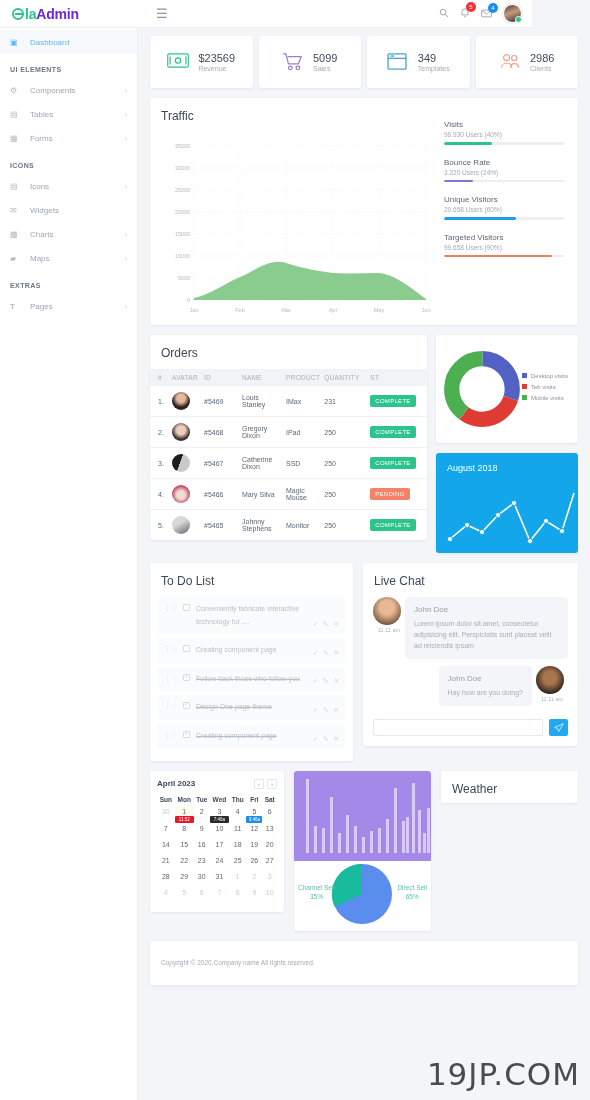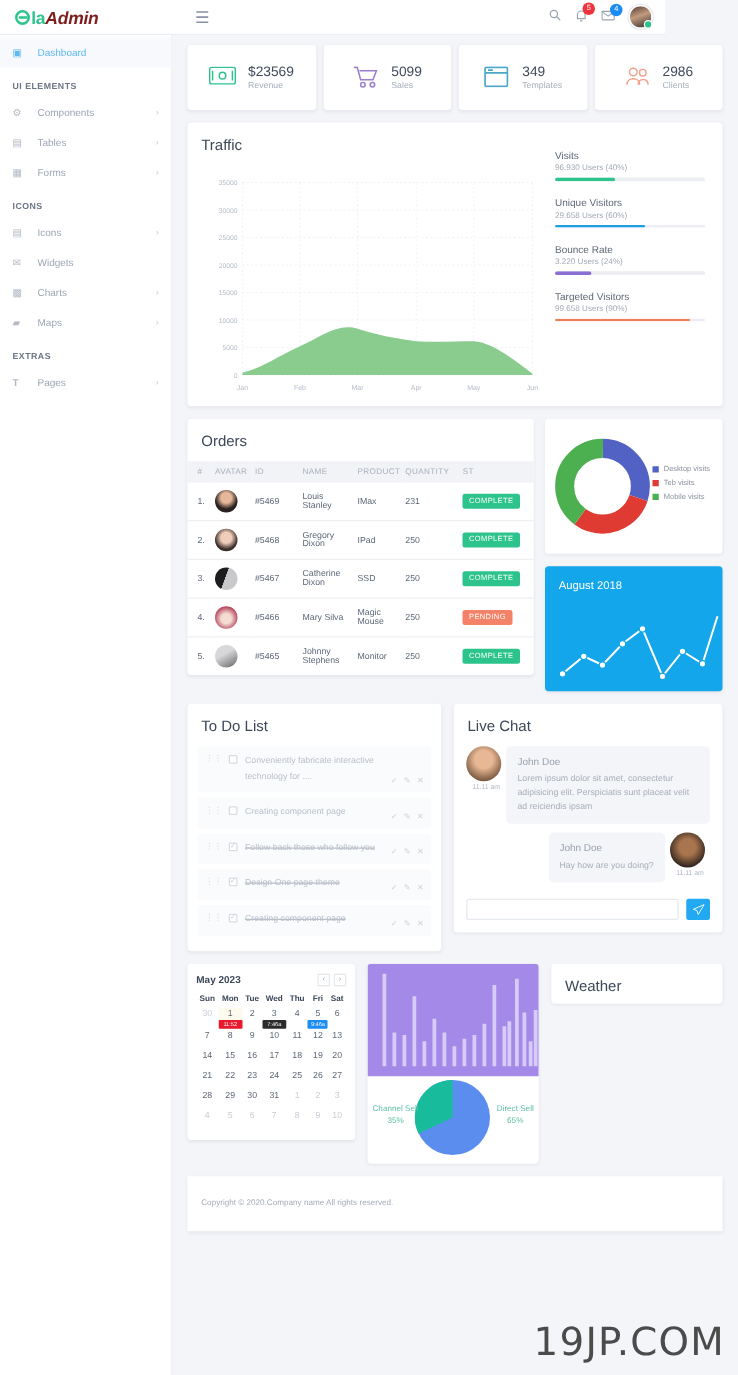--- a/index.html
+++ b/index.html
@@ -23,21 +23,21 @@
   }
   .brand .logo-o {
     display: inline-block; width: 12px; height: 12px; border-radius: 50%;
     border: 2.4px solid #2dc38d; margin-right: 1px; position: relative;
   }
   .brand .logo-o::after {
     content: ""; position: absolute; left: 1px; top: 3px;
     width: 7px; height: 2px; background: #2dc38d;
   }
   .brand .b-green { color: #2dc38d; }
-  .brand .b-dark { color: #7f1d1d; font-style: italic; }
+  .brand .b-dark { color: #6d28d9; }
   .hamburger { margin-left: 18px; color: #8a94a6; font-size: 13px; cursor: pointer; }
   .topbar-right {
     margin-left: auto; display: flex; align-items: center; gap: 11px; padding-right: 10px;
   }
   .tb-icon { position: relative; color: #9aa3b2; font-size: 11px; cursor: pointer; }
   .badge-dot {
     position: absolute; top: -5px; right: -6px; min-width: 10px; height: 10px;
     border-radius: 50%; color: #fff; font-size: 6px; line-height: 10px;
     text-align: center; padding: 0 1px;
   }
@@ -430,31 +430,31 @@
       </div>
       <div class="traffic-right">
         <div class="t-stat">
           <div class="t-stat-name">Visits</div>
           <div class="t-stat-sub">96.930 Users (40%)</div>
           <div class="t-bar">
               <div style="width:40%;background:#2dc38d"></div>
             </div>
         </div>
         <div class="t-stat">
+          <div class="t-stat-name">Bounce Rate</div>
+          <div class="t-stat-sub">3.220 Users (24%)</div>
+          <div class="t-bar">
+              <div style="width:24%;background:#8a6fd4"></div>
+            </div>
+        </div>
+        <div class="t-stat">
           <div class="t-stat-name">Unique Visitors</div>
           <div class="t-stat-sub">29.658 Users (60%)</div>
           <div class="t-bar">
               <div style="width:60%;background:#1f9fe0"></div>
-            </div>
-        </div>
-        <div class="t-stat">
-          <div class="t-stat-name">Bounce Rate</div>
-          <div class="t-stat-sub">3.220 Users (24%)</div>
-          <div class="t-bar">
-              <div style="width:24%;background:#8a6fd4"></div>
             </div>
         </div>
         <div class="t-stat">
           <div class="t-stat-name">Targeted Visitors</div>
           <div class="t-stat-sub">99.658 Users (90%)</div>
           <div class="t-bar">
               <div style="width:90%;background:#f07f5c"></div>
             </div>
         </div>
       </div>
@@ -661,21 +661,21 @@
               <path d="M13 1 1 6.2l4 1.5 1.4 4.3z" stroke="#fff" stroke-width="1" fill="none"></path>
             </svg>
           </button>
         </div>
       </div>
     </div>
 
     <div class="bottom-row">
       <div class="card cal-card">
         <div class="cal-head">
-          <span class="cal-title">May 2023</span>
+          <span class="cal-title">April 2023</span>
           <span class="cal-nav">
             <span>‹</span>
             <span>›</span>
           </span>
         </div>
         <table class="cal">
           <thead>
               <tr>
             <th>Sun</th>
             <th>Mon</th>

